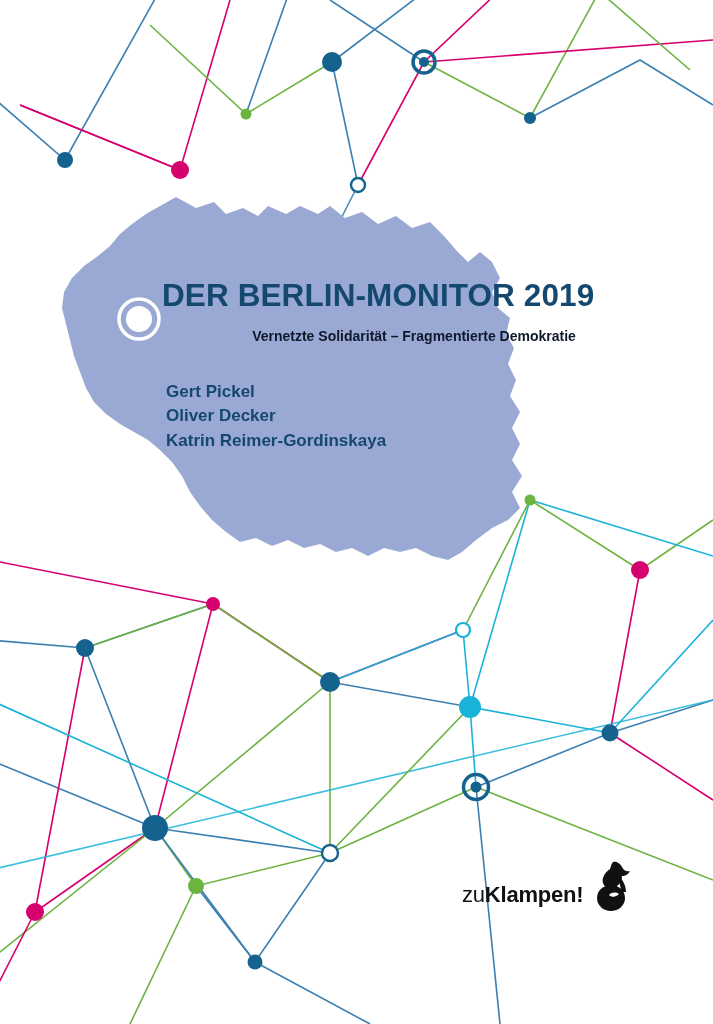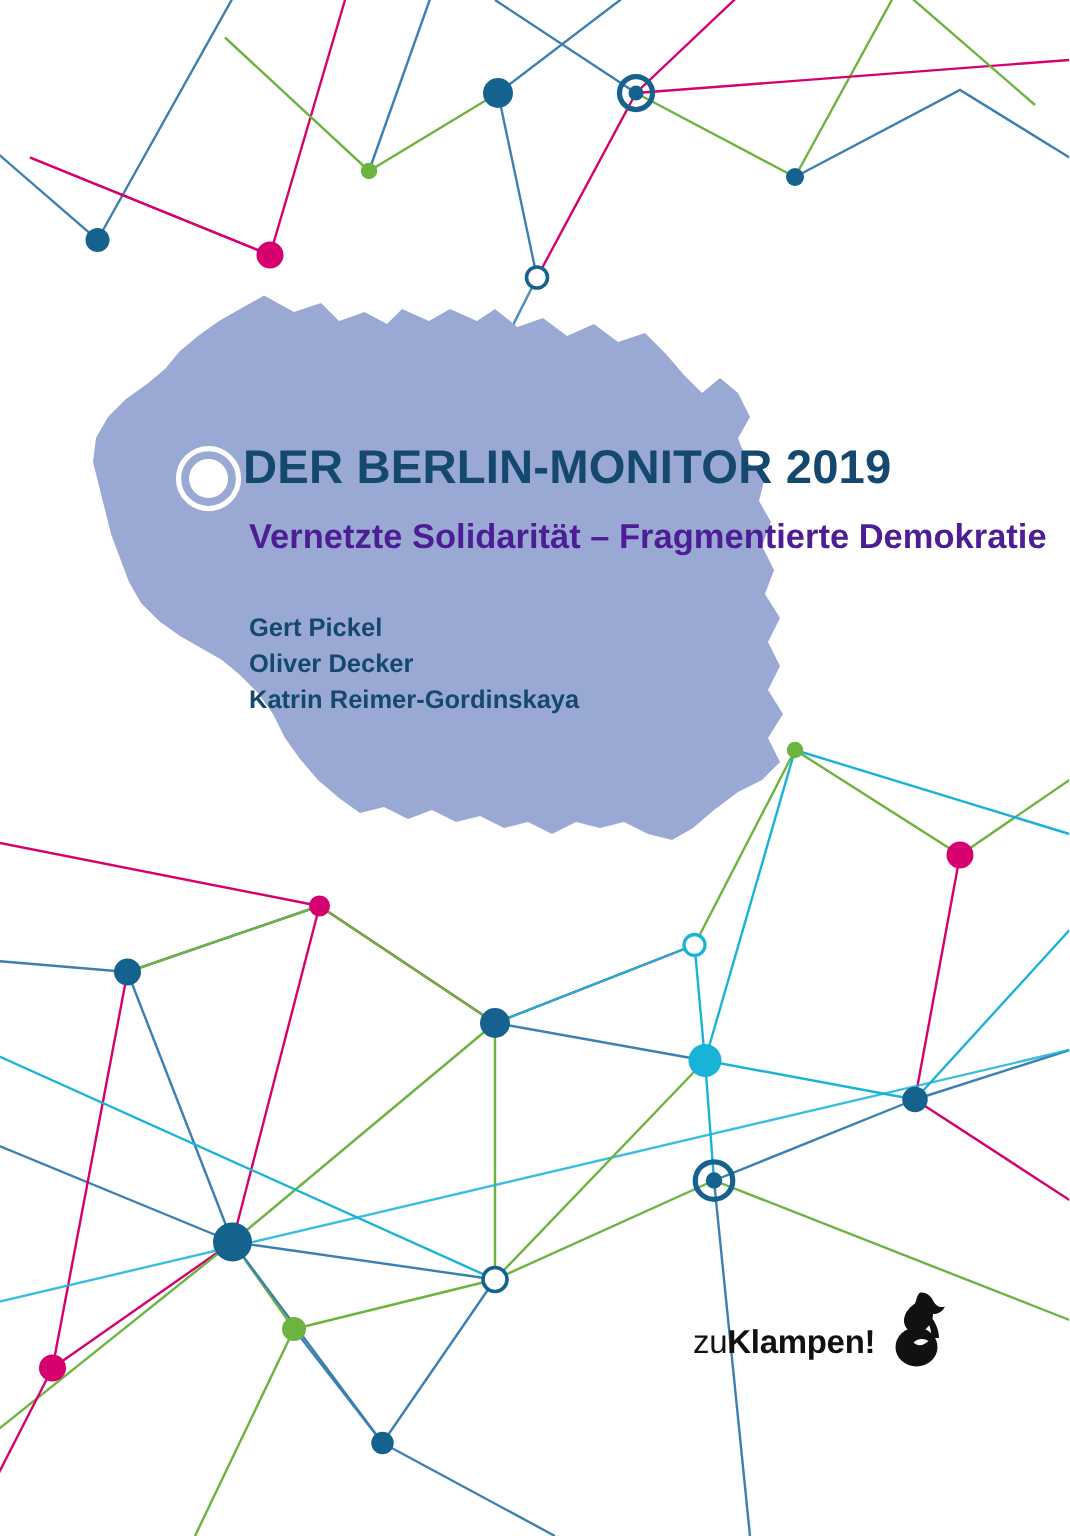--- a/index.html
+++ b/index.html
@@ -20,46 +20,47 @@
   #network-svg, #map-svg {
     position: absolute;
     left: 0;
     top: 0;
     width: 713px;
     height: 1024px;
   }
   .text-block {
     position: absolute;
     left: 162px;
-    top: 296px;
+    top: 280px;
     width: 500px;
   }
   .title-dot {
     position: absolute;
     left: 117px;
     top: 297px;
     width: 44px;
     height: 44px;
   }
   .main-title {
     font-size: 31.5px;
     font-weight: bold;
     color: #14486f;
     letter-spacing: 0.1px;
     line-height: 1;
     margin: 0;
     white-space: nowrap;
   }
   .subtitle {
-    font-size: 23px;
-    font-weight: bold;
-    color: #4c1d95;
+    font-size: 14px;
+    font-weight: bold;
+    color: #0f172a;
     margin: 16px 0 0 4px;
     line-height: 1.2;
     white-space: nowrap;
+    text-align: center;
   }
   .authors {
     margin: 36px 0 0 4px;
     font-size: 17px;
     font-weight: bold;
     color: #14486f;
     line-height: 1.42;
   }
   .author-line {
     display: block;

